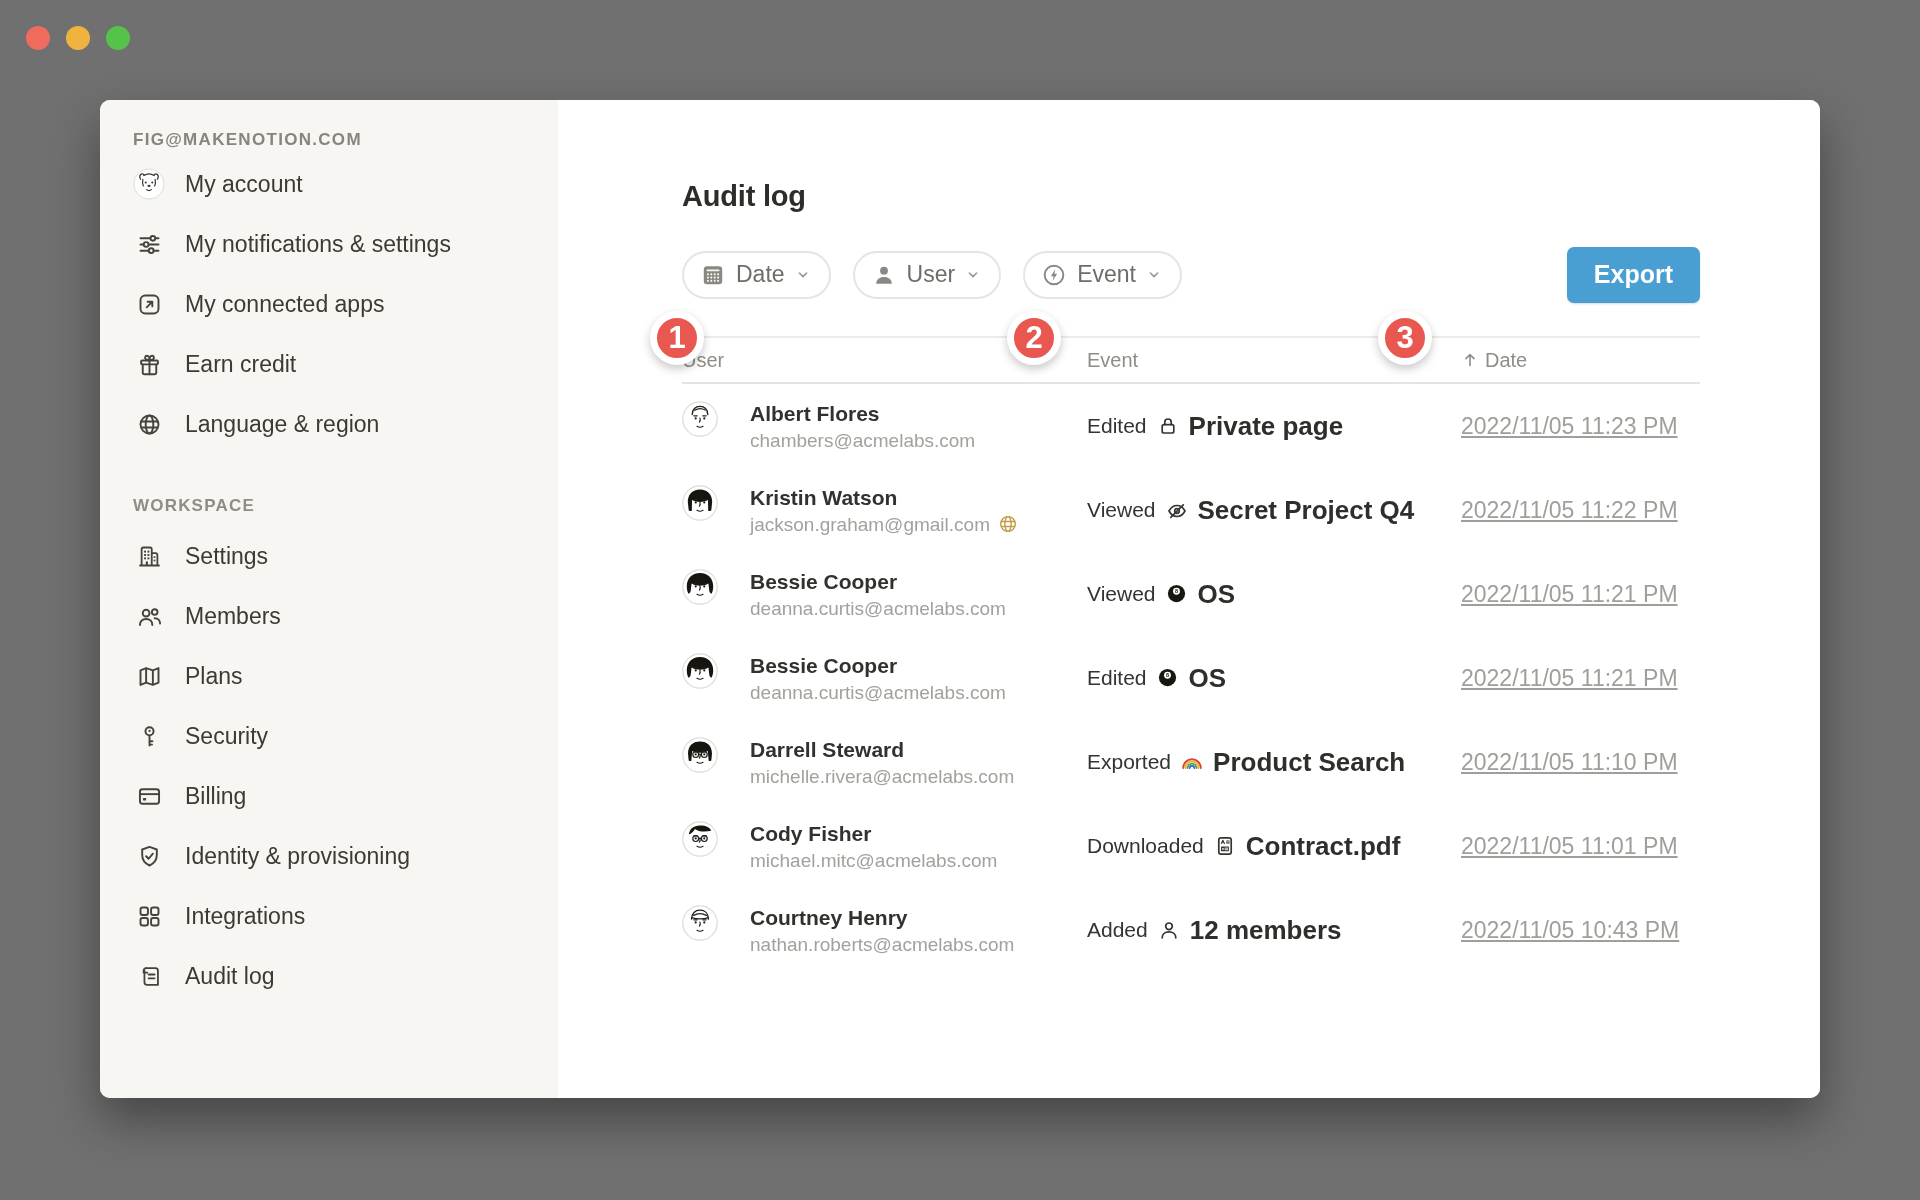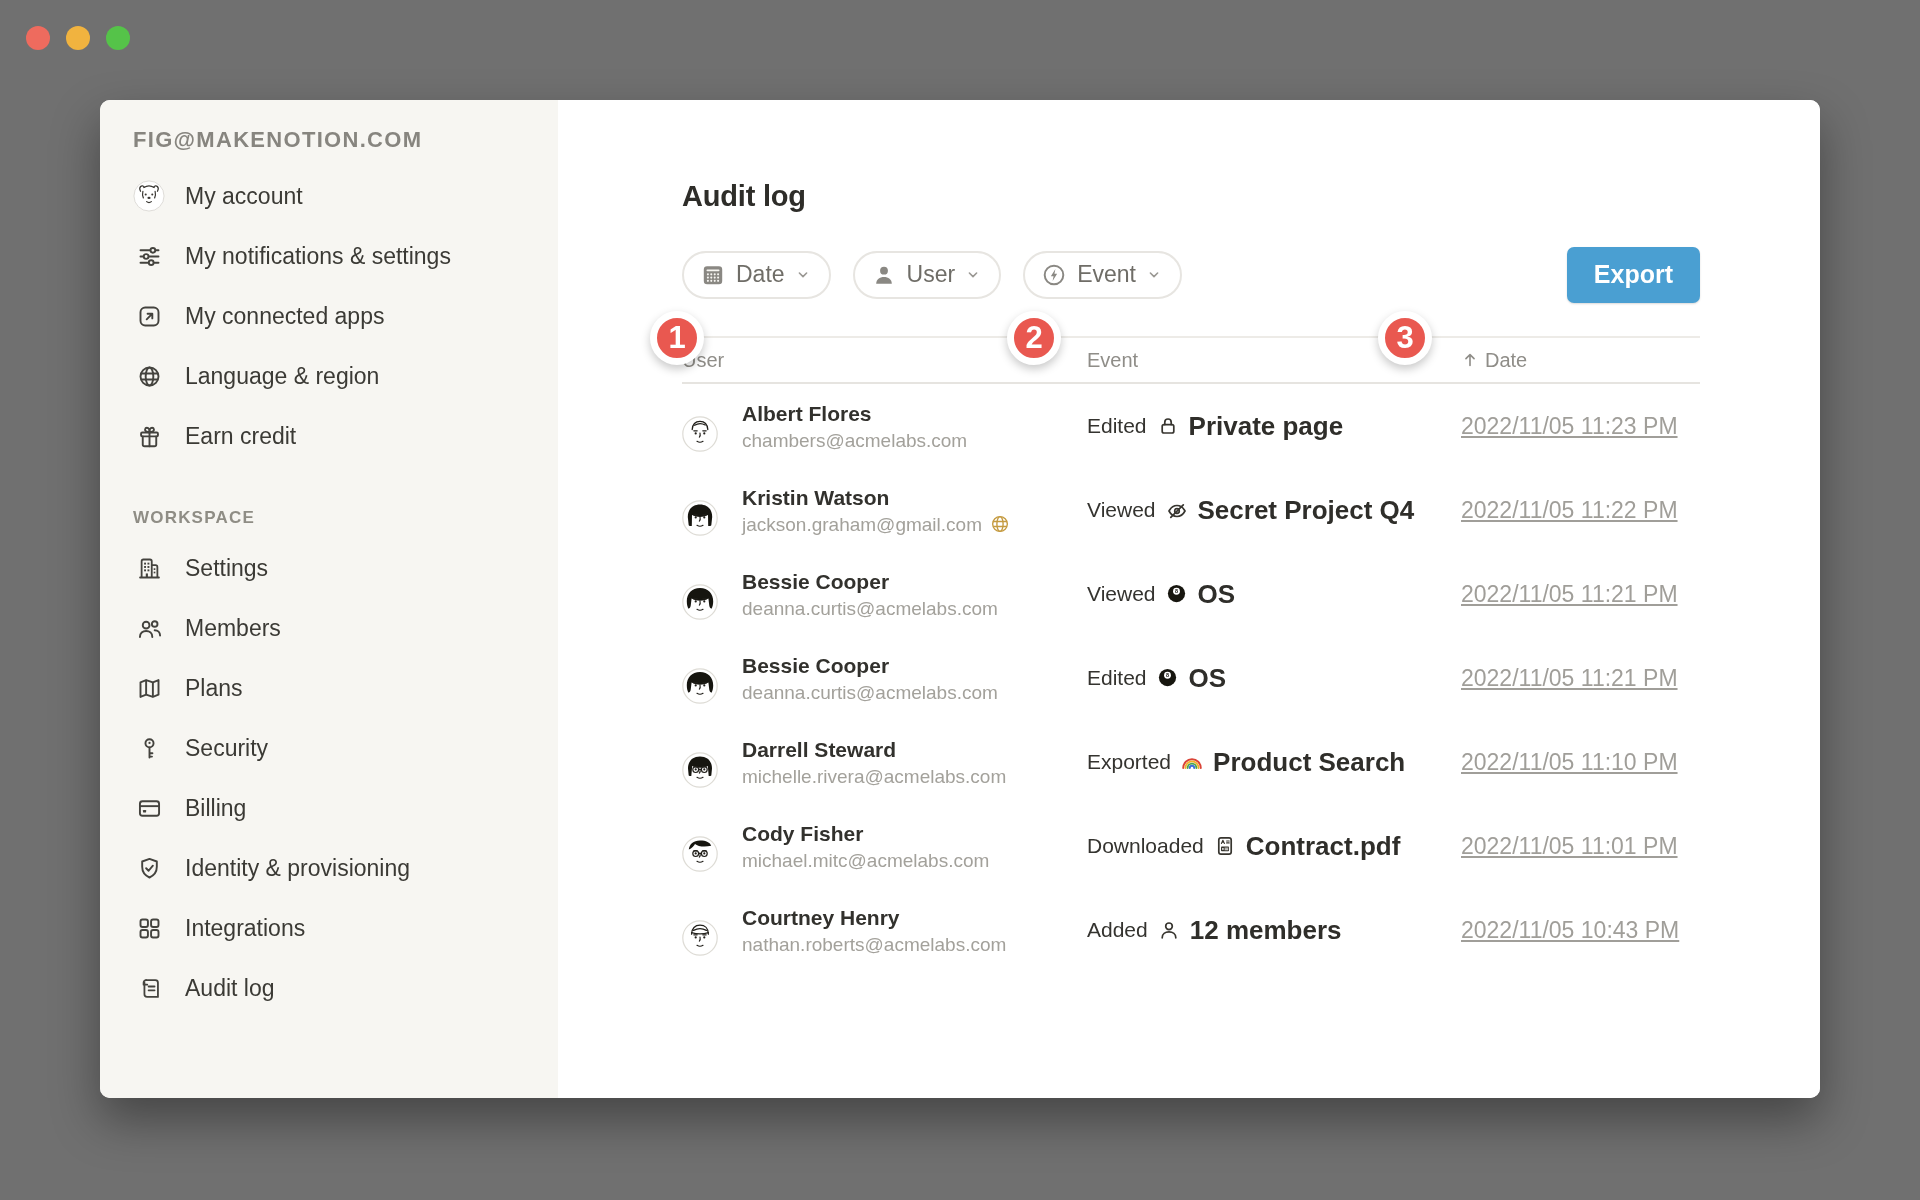--- a/index.html
+++ b/index.html
@@ -21,22 +21,22 @@
     box-shadow:0 22px 48px rgba(0,0,0,.38);
     display:flex; overflow:hidden;
   }
 
   
   .sidebar {
     width:458px; flex:0 0 458px; background:#f7f6f2;
     padding-top:28px; height:100%;
   }
   .sb-header {
-    margin-left:33px; font-size:22px; font-weight:600; letter-spacing:1.3px;
-    color:#87857f; line-height:24px; margin-bottom:14px;
+    margin-left:33px; font-size:17px; font-weight:600; letter-spacing:1.3px;
+    color:#87857f; line-height:24px; margin-bottom:2px;
   }
   .sb-item {
     height:60px; display:flex; align-items:center; gap:20px;
     padding-left:33px; cursor:pointer;text-align:center;
   }
   .sb-item .ic { width:32px; height:32px; display:flex; align-items:center; justify-content:center; flex:0 0 32px; }
   .sb-item .lbl { font-size:23px; color:#3b3a35; line-height:28px; }
   .sb-section {
     margin:40px 0 8px 33px; font-size:17px; font-weight:600; letter-spacing:1.2px;
     color:#8f8d85; line-height:24px;
@@ -58,21 +58,21 @@
     color:#fff; font-size:25px; font-weight:700; cursor:pointer;
     font-family:inherit; box-shadow:0 1px 2px rgba(0,0,0,.15);
   }
 
   
   .table { margin-top:33px; position:relative; border-top:2px solid #edebe7; }
   .thead, .trow { display:grid; grid-template-columns:405px 374px 239px; }
   .thead { height:46px; align-items:center; border-bottom:2px solid #e6e4e0; }
   .th { font-size:20px; color:#8f8d88; display:flex; align-items:center; gap:6px; }
   .trow { height:84px; align-items:center; }
-  .user-cell { display:flex; align-items:flex-end; gap:24px; }
+  .user-cell { display:flex; align-items:flex-start; gap:32px; }
   .avatar { width:36px; height:36px; flex:0 0 36px; }
   .uname { display:block; font-size:21px; font-weight:600; color:#32312d; line-height:26px; }
   .uemail-line { display:flex; align-items:center; gap:7px; margin-top:2px; }
   .uemail { font-size:19px; color:#a3a19b; line-height:23px; }
   .email-badge { display:inline-flex; height:22px; }
   .email-badge:empty { display:none; }
   .event-cell { display:flex; align-items:center; gap:9px; }
   .verb { font-size:21px; color:#34332f; }
   .obj-icon { display:inline-flex; width:24px; height:24px; }
   .obj { font-size:26px; font-weight:600; color:#2f2e2a; }
@@ -146,40 +146,40 @@
         <svg width="27" height="27" viewBox="0 0 24 24" fill="none" stroke="#44433e" stroke-width="1.7" stroke-linecap="round" stroke-linejoin="round">
             <rect x="4" y="4" width="16" height="16" rx="4.2"></rect>
             <path d="M9.5,14.5 L14.3,9.7 M10.3,9.5 h4.2 v4.2"></path>
           </svg>
       </span>
       <span class="lbl">My connected apps</span>
     </div>
 
     <div class="sb-item">
       <span class="ic">
-        <svg width="27" height="27" viewBox="0 0 24 24" fill="none" stroke="#44433e" stroke-width="1.7">
-            <circle cx="12" cy="12" r="8"></circle>
-            <ellipse cx="12" cy="12" rx="3.4" ry="8"></ellipse>
-            <path d="M4.6,9.3 h14.8 M4.6,14.7 h14.8"></path>
-          </svg>
-      </span>
-      <span class="lbl">Language &amp; region</span>
-    </div>
-
-    <div class="sb-item">
-      <span class="ic">
         <svg width="27" height="27" viewBox="0 0 24 24" fill="none" stroke="#44433e" stroke-width="1.7" stroke-linecap="round" stroke-linejoin="round">
             <rect x="4.5" y="8.5" width="15" height="3.4" rx="1"></rect>
             <path d="M6,11.9 V19 a1.6,1.6 0 0 0 1.6,1.6 h8.8 A1.6,1.6 0 0 0 18,19 v-7.1"></path>
             <path d="M12,8.5 V20.6"></path>
             <path d="M12,8.3 C9.2,8.3 7.6,6.9 8.1,5.3 C8.5,3.9 10.7,3.9 11.6,5.3 C12.2,6.3 12,8.3 12,8.3 Z"></path>
             <path d="M12,8.3 C14.8,8.3 16.4,6.9 15.9,5.3 C15.5,3.9 13.3,3.9 12.4,5.3 C11.8,6.3 12,8.3 12,8.3 Z"></path>
           </svg>
       </span>
       <span class="lbl">Earn credit</span>
+    </div>
+
+    <div class="sb-item">
+      <span class="ic">
+        <svg width="27" height="27" viewBox="0 0 24 24" fill="none" stroke="#44433e" stroke-width="1.7">
+            <circle cx="12" cy="12" r="8"></circle>
+            <ellipse cx="12" cy="12" rx="3.4" ry="8"></ellipse>
+            <path d="M4.6,9.3 h14.8 M4.6,14.7 h14.8"></path>
+          </svg>
+      </span>
+      <span class="lbl">Language &amp; region</span>
     </div>
 
     <div class="sb-section">WORKSPACE</div>
 
     <div class="sb-item">
       <span class="ic">
         <svg width="27" height="27" viewBox="0 0 24 24" fill="none" stroke="#44433e" stroke-width="1.6" stroke-linejoin="round">
             <path d="M5,20 V5.6 A1.6,1.6 0 0 1 6.6,4 h5.8 A1.6,1.6 0 0 1 14,5.6 V20"></path>
             <path d="M14,9 h3.4 A1.6,1.6 0 0 1 19,10.6 V20"></path>
             <path d="M3.6,20 h16.8" stroke-linecap="round"></path>

